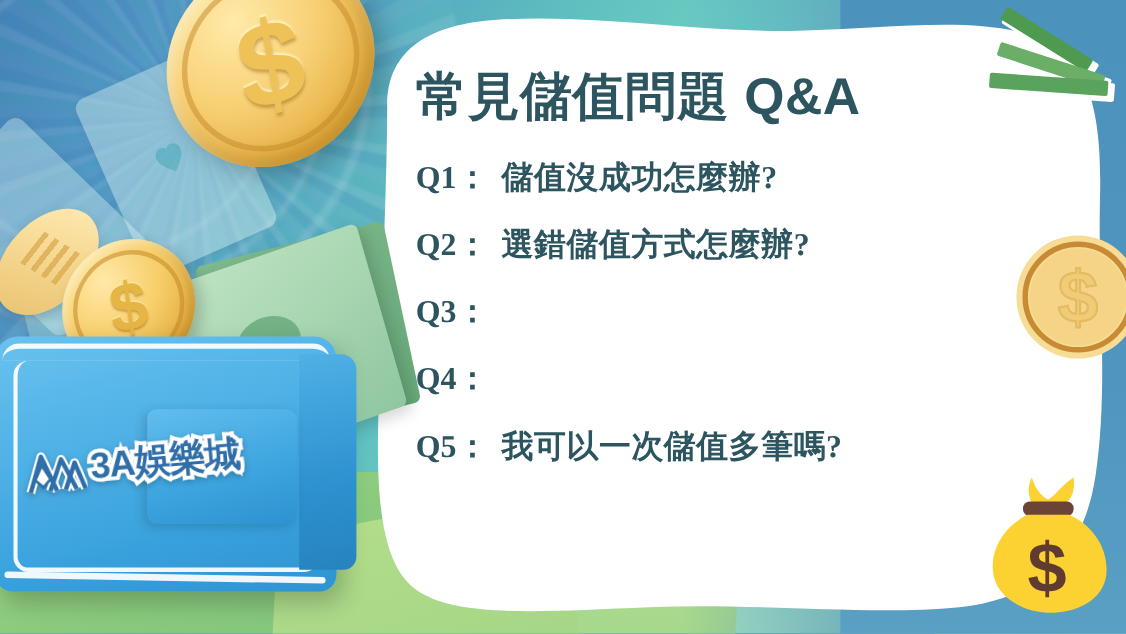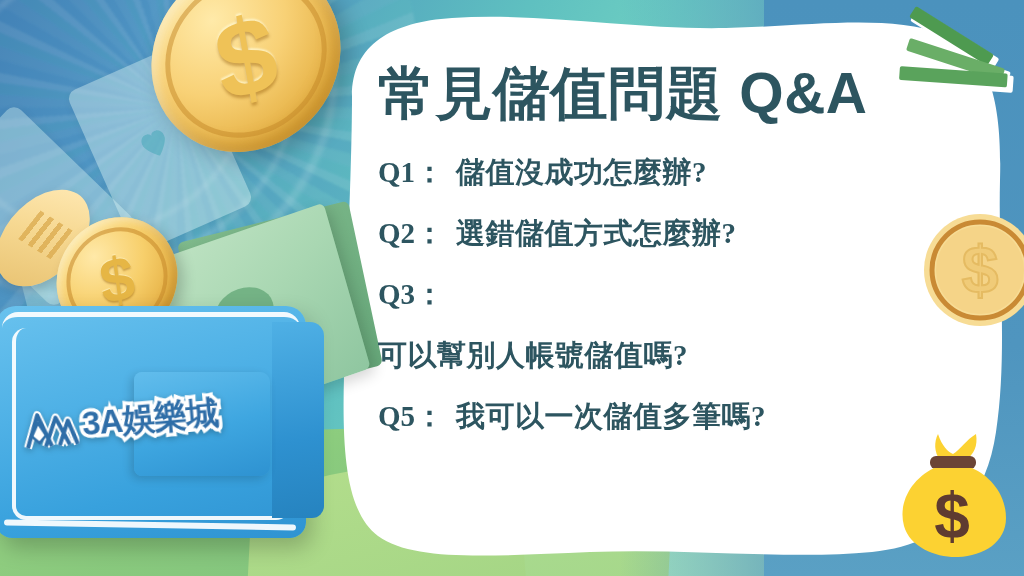--- a/index.html
+++ b/index.html
@@ -77,21 +77,21 @@
     transform:rotate(3deg);
     opacity:.9;
   }
 
   
   .panel-svg { position:absolute; inset:0; }
 
   
   .content { position:absolute; left:378px; top:62px; width:560px; }
   .title {
-    font-size:57px; font-weight:bold; color:#2d5560;
+    font-size:47px; font-weight:bold; color:#2d5560;
     letter-spacing:.5px; line-height:1.1; white-space:nowrap;
     text-shadow:0 1px 0 rgba(255,255,255,.6);
   }
   .qlist { margin-top:28px; }
   .qrow {
     display:flex; align-items:baseline;
     margin-bottom:21px; white-space:nowrap;font-family:Liberation Serif, serif;
   }
   .qlabel {
     font-size:29px; font-weight:bold; color:#2d5560;
@@ -329,21 +329,21 @@
         <span class="qtext">儲值沒成功怎麼辦?</span>
       </div>
       <div class="qrow">
         <span class="qlabel">Q2：</span>
         <span class="qtext">選錯儲值方式怎麼辦?</span>
       </div>
       <div class="qrow">
         <span class="qlabel">Q3：</span>
       </div>
       <div class="qrow">
-        <span class="qtext">可以幫別人帳號儲值嗎?</span>
+        <span class="qlabel">Q4：</span>
       </div>
       <div class="qrow">
         <span class="qlabel">Q5：</span>
         <span class="qtext">我可以一次儲值多筆嗎?</span>
       </div>
     </div>
   </div>
 
 </div>
 

